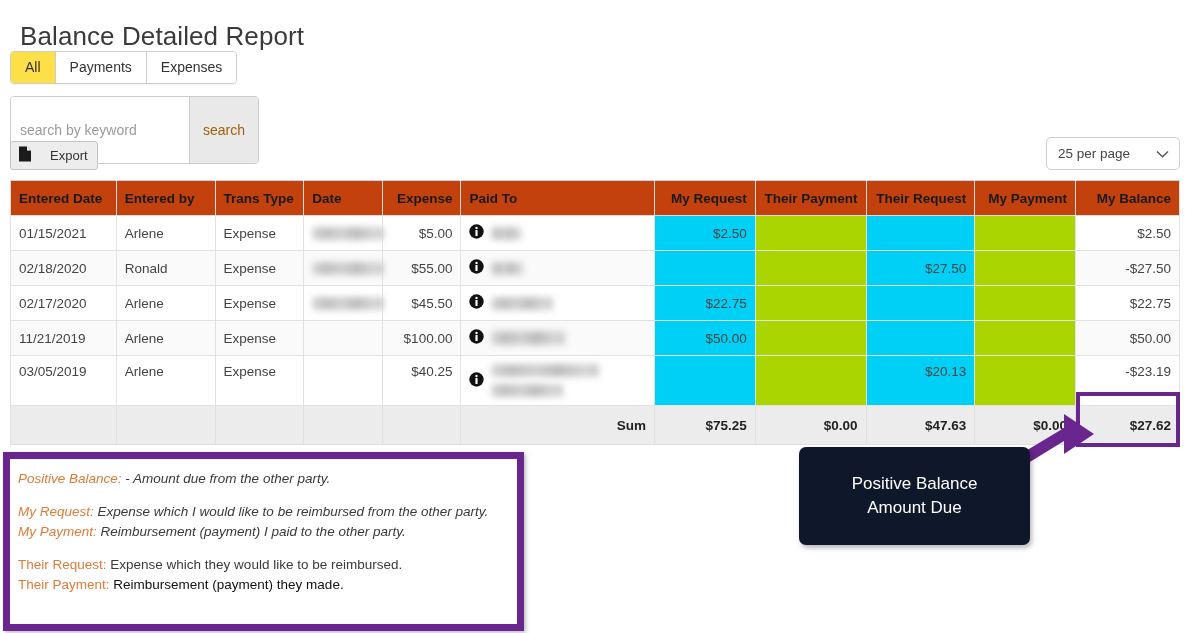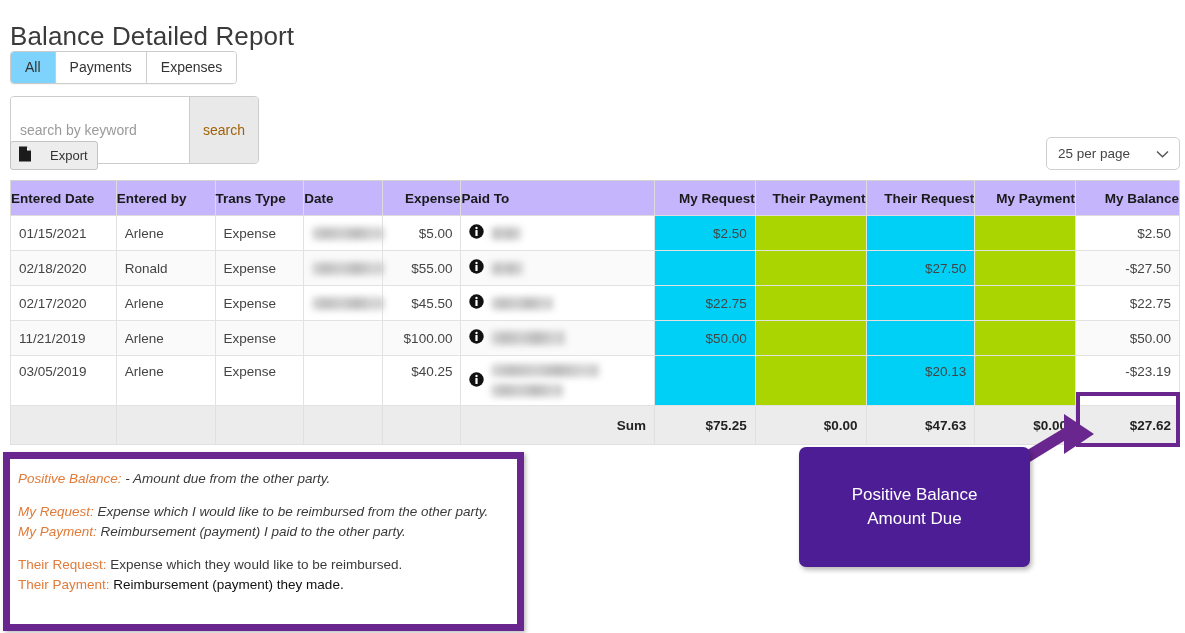--- a/index.html
+++ b/index.html
@@ -12,21 +12,21 @@
     height: 633px;
     position: relative;
     font-family: "Liberation Sans", sans-serif;
     color: #333333;
     overflow: hidden;
   }
 
   
   .page-title {
     position: absolute;
-    left: 10px;
+    left: 20px;
     top: 4px;
     font-size: 26px;
     font-weight: normal;
     color: #3a3a3a;
     letter-spacing: 0.1px;
   }
 
   
   .tab-group {
     position: absolute;
@@ -44,21 +44,21 @@
     color: #333333;
     padding: 7px 14px 8px 14px;
     background: #ffffff;
     border: none;
     border-right: 1px solid #cccccc;
     cursor: pointer;
     font-family: "Liberation Sans", sans-serif;
     line-height: 16px;
   }
   .tab-btn:last-child { border-right: none; }
-  .tab-btn.active { background: #7dd3fc; }
+  .tab-btn.active { background: #fde047; }
 
   
   .search-row {
     position: absolute;
     left: 10px;
     top: 96px;
     display: flex;
     align-items: stretch;
     border: 1px solid #cccccc;
     border-radius: 4px;
@@ -131,26 +131,26 @@
   .report-table {
     position: absolute;
     left: 10px;
     top: 180px;
     width: 1170px;
     border-collapse: collapse;
     font-size: 13.5px;
     table-layout: fixed;
   }
   .report-table th {
-    background: #c4b5fd;
+    background: #c2410c;
     color: #1a1a1a;
     font-weight: bold;
     font-size: 13.5px;
     text-align: left;
-    padding: 8px 0;
+    padding: 8px 8px;
     border: 1px solid #dcdcdc;
     border-top: 1px solid #d2d2d2;
     white-space: nowrap;
     height: 18px;
   }
   .report-table th.num, .report-table td.num { text-align: right; }
   .report-table td {
     border: 1px solid #e2e2e2;
     padding: 8px 8px;
     color: #444444;
@@ -203,22 +203,22 @@
     box-sizing: border-box;
     pointer-events: none;
   }
 
   
   .callout {
     position: absolute;
     left: 799px;
     top: 447px;
     width: 231px;
-    height: 120px;
-    background: #4c1d95;
+    height: 98px;
+    background: #0f172a;
     border-radius: 7px;
     box-shadow: 2px 3px 5px rgba(0,0,0,0.28);
     display: flex;
     align-items: center;
     justify-content: center;
   }
   .callout-text {
     color: #ffffff;
     font-size: 17px;
     line-height: 24px;

